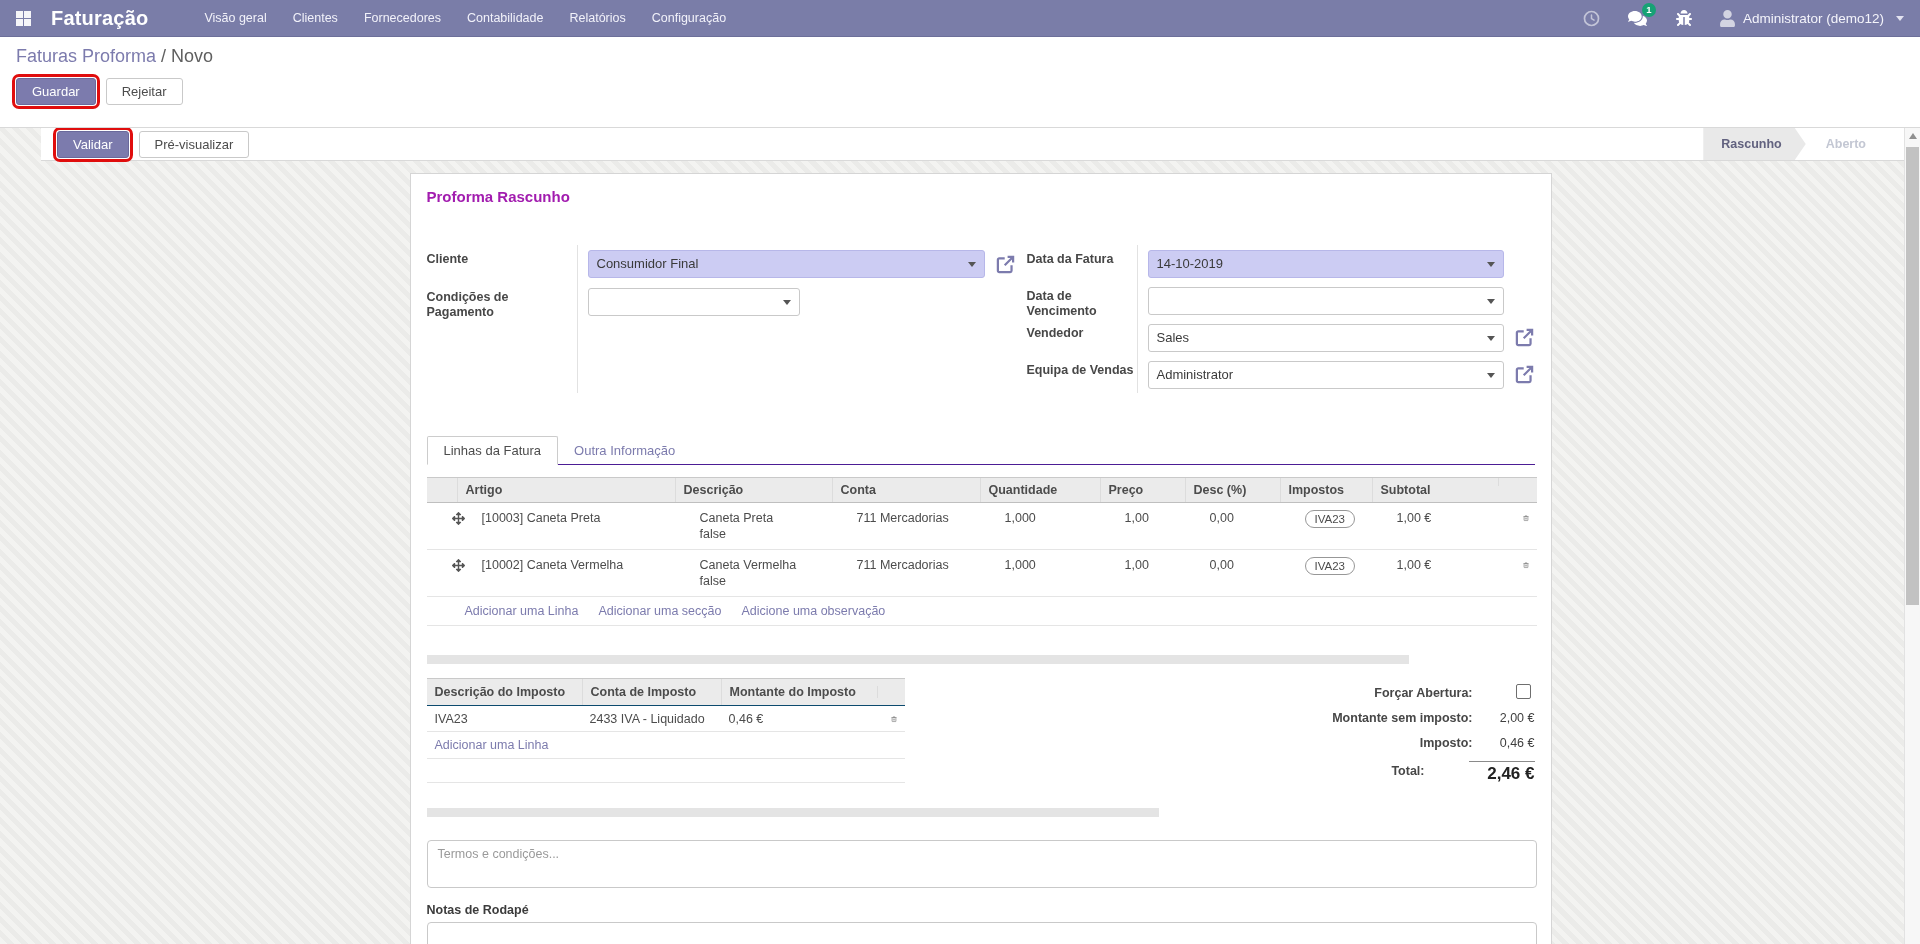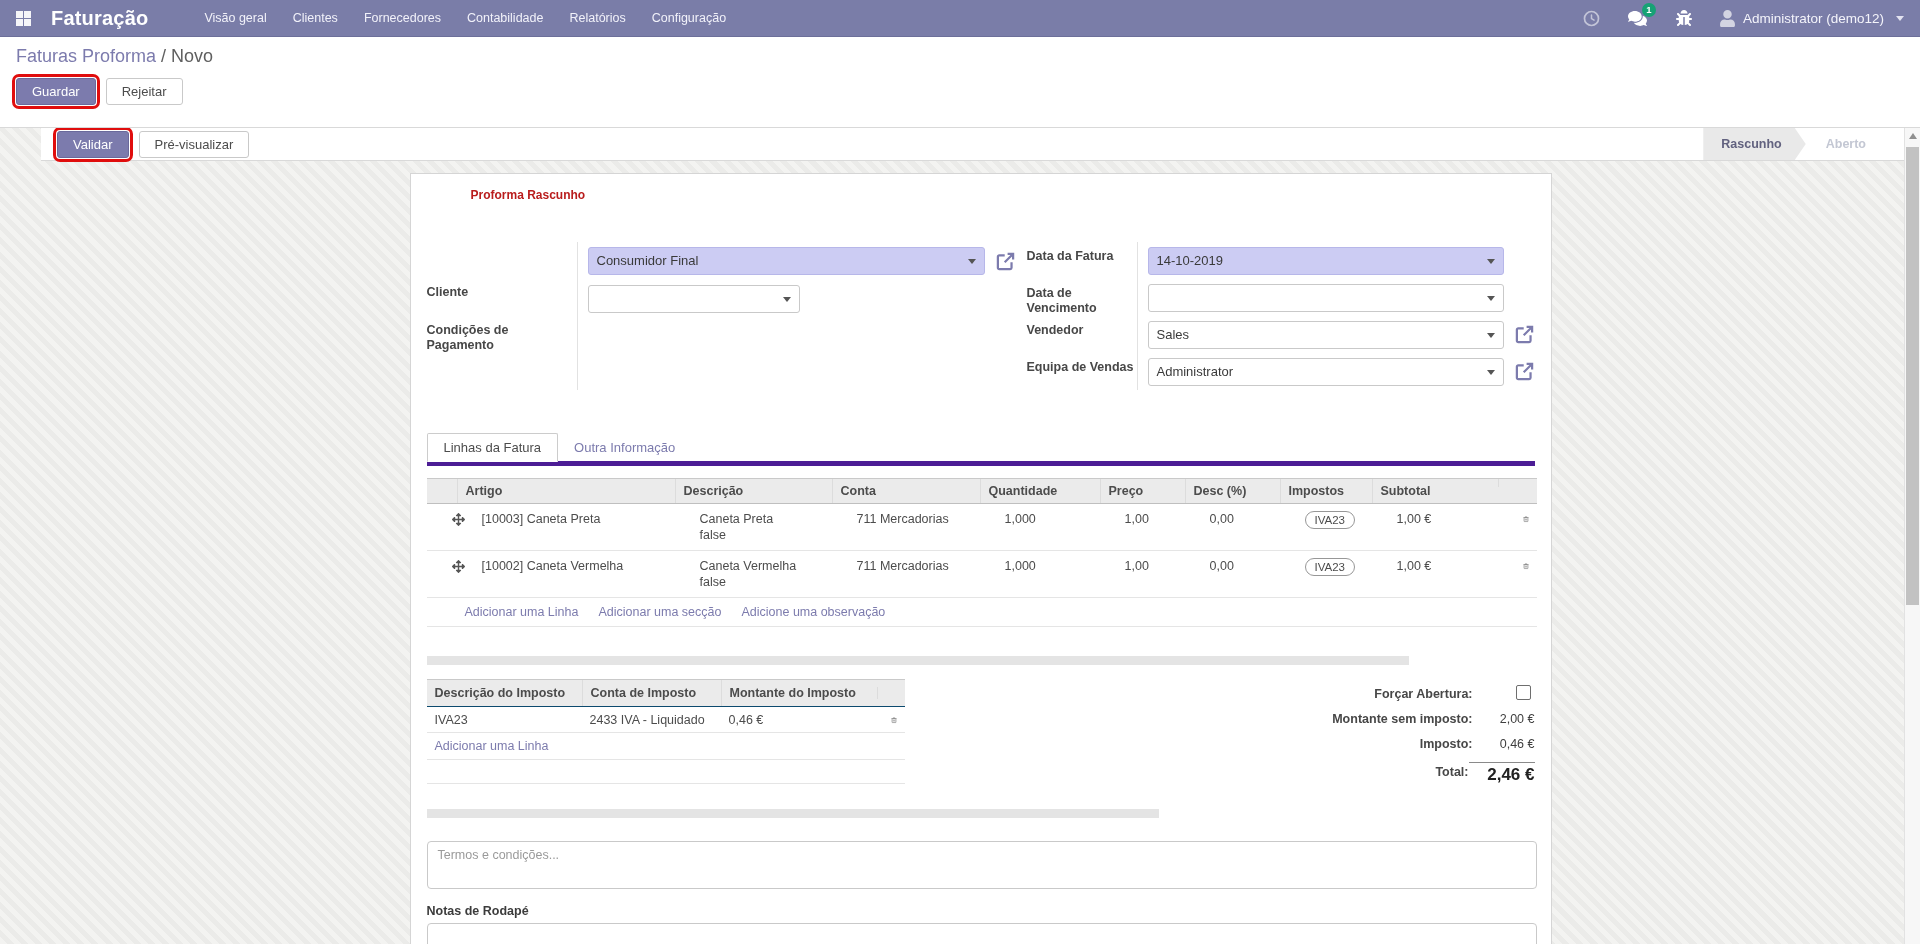--- a/index.html
+++ b/index.html
@@ -42,42 +42,42 @@
   .state.inactive { color:#c3c7d3; padding-left:20px; }
 
   
   .vscroll { position:absolute; top:0; right:0; width:16px; height:100%; background:#f7f7f7; border-left:1px solid #e2e2e2; }
   .vscroll .arr { height:16px; display:flex; align-items:center; justify-content:center; cursor:pointer; }
   .vscroll .arr .tri { width:0; height:0; border-left:4px solid transparent; border-right:4px solid transparent; border-bottom:6px solid #8f8f8f; }
   .vscroll .thumb { position:absolute; top:19px; left:1px; width:13px; height:458px; background:#c2c2c2; cursor:grab; }
 
   
   .sheet { width:1142px; margin:12px auto 0 auto; background:#fff; border:1px solid #d5d5d5; height:1100px; padding:14px 16px; }
-  .sheet-title { font-size:12px; font-weight:bold; color:#b91c1c;margin-left:44px; }
+  .sheet-title { font-size:15px; font-weight:bold; color:#a21caf; }
 
   
   .fields { display:flex; justify-content:space-between; margin-top:40px; }
   .fgroup { display:flex; }
   .flabels { display:flex; flex-direction:column; }
   .flabels .flabel { font-size:12.5px; font-weight:bold; color:#474747; padding-top:7px; line-height:15px; }
   .ffields { border-left:1px solid #e2e2e2; padding-left:10px; display:flex; flex-direction:column; }
   .frow { display:flex; align-items:center; }
-  .g-left .flabels { width:150px;justify-content:center; }
+  .g-left .flabels { width:150px; }
   .g-left .flabel, .g-left .frow { height:38px; }
   .g-right .flabels { width:110px; }
   .g-right .flabel, .g-right .frow { height:37px; }
 
   .field { position:relative; height:28px; line-height:26px; background:#fff; border:1px solid #c9c9c9; border-radius:3px; padding:0 24px 0 8px; font-size:13px; color:#3a3a3a; cursor:pointer; }
   .field.hl { background:#ccccf3; border-color:#b7b7e9; }
   .field .sel-caret { position:absolute; right:8px; top:11px; width:0; height:0; border-left:4px solid transparent; border-right:4px solid transparent; border-top:5px solid #555; }
   .w397 { width:397px; } .w212 { width:212px; } .w356 { width:356px; }
   .ext-link { margin-left:10px; display:inline-flex; cursor:pointer; }
 
   
-  .tabs { display:flex; margin-top:43px; border-bottom:5px solid #4c1d95; align-items:flex-end; }
+  .tabs { display:flex; margin-top:43px; border-bottom:1px solid #4c1d95; align-items:flex-end; }
   .tab { padding:6px 16px; font-size:13px; cursor:pointer; }
   .tab.active { background:#fff; border:1px solid #ccc; border-bottom:1px solid #fff; margin-bottom:-1px; color:#4c4c4c; border-radius:2px 2px 0 0; }
   .tab.inactive { color:#7c7bad; }
 
   
   .ltable { margin-top:12px; width:1110px; font-size:12.5px; }
   .lrow { display:grid; grid-template-columns:30px 218px 157px 148px 120px 85px 95px 92px 126px 39px; align-items:start; }
   .lhead { background:#ebebeb; border-top:1px solid #c9c9c9; border-bottom:1px solid #bfbfbf; }
   .lhead > div { font-weight:bold; color:#4c4c4c; padding:4px 8px; border-left:1px solid #dcdcdc; line-height:16px; }
   .lhead > div:first-child { border-left:none; }
@@ -106,21 +106,21 @@
   .tbody .trow > div { padding:5px 8px; }
   .taxlink { padding:6px 8px; border-bottom:1px solid #e5e5e5; }
   .taxempty { height:24px; border-bottom:1px solid #e5e5e5; }
 
   .totals { width:250px; font-size:12.5px; margin-top:2px; }
   .totrow { display:flex; align-items:center; justify-content:flex-end; height:25px; }
   .totrow .tlabel { font-weight:bold; color:#474747; text-align:right; }
   .totrow .tval { width:62px; text-align:right; color:#3f3f3f; }
   .checkbox { width:15px; height:15px; border:1px solid #6e6e6e; background:#fff; border-radius:2px; display:inline-block; margin-right:4px; cursor:pointer; }
   .total-final .tval { font-size:17px; font-weight:bold; color:#222; border-top:1px solid #8a8a8a; padding-top:2px; margin-top:2px; width:66px; }
-  .total-final { height:32px; }
+  .total-final { height:32px;gap:44px; }
 
   textarea.notes { width:1110px; border:1px solid #c9c9c9; border-radius:4px; resize:none; font-family:"Liberation Sans",sans-serif; font-size:12.5px; color:#1d4ed8; padding:6px 10px; outline:none; }
   textarea.notes::placeholder { color:#9a9a9a; }
   .terms { height:48px; margin-top:23px; }
   .footer-label { margin-top:12px; font-weight:bold; font-size:12.5px; color:#3c3c3c; }
   .footer-ta { height:70px; margin-top:5px; }
 
   svg { display:block; }
 </style>
 </head>

